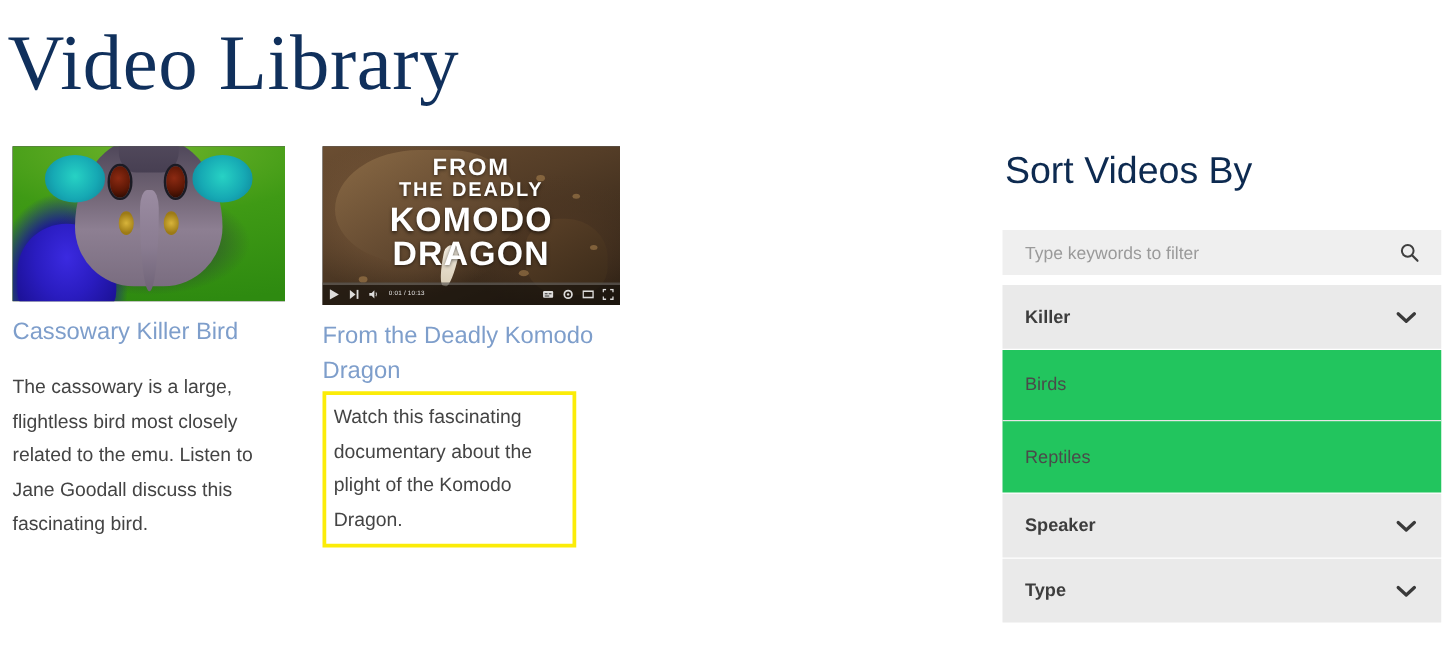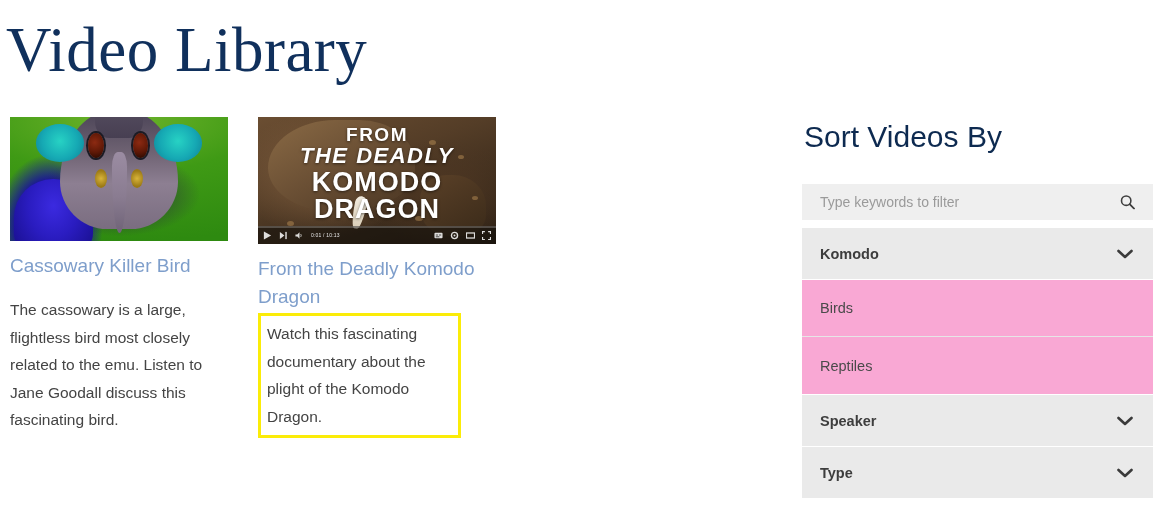--- a/index.html
+++ b/index.html
@@ -118,21 +118,21 @@
     text-align: center;
     color: #ffffff;
     font-family: "Liberation Sans", sans-serif;
     font-weight: 700;
     letter-spacing: 1.5px;
     text-shadow: 0 1px 3px rgba(0,0,0,0.55);
     line-height: 1.02;
     pointer-events: none;
   }
   .kom-line1 { font-size: 19px; }
-  .kom-line2 { font-size: 22px; margin-top: 1px; font-style: italic; }
+  .kom-line2 { font-size: 16px; margin-top: 1px; }
   .kom-line3 { font-size: 27px; margin-top: 1px; letter-spacing: 1px; }
 
   
   .player-bar {
     position: absolute; left: 0; right: 0; bottom: 0;
     height: 18px;
     background: rgba(20,16,12,0.62);
     display: flex; align-items: center;
     padding: 0 5px;
   }
@@ -209,21 +209,21 @@
     padding: 0 20px 0 18px;
     font-size: 14.5px;
     font-weight: 700;
     color: #3d3d3d;
     cursor: pointer;
     margin-bottom: 1px;
   }
   .acc-header .chev { margin-left: auto; width: 16px; height: 10px; }
   .acc-item {
     height: 57px;
-    background: #f9a8d4;
+    background: #22c55e;
     display: flex; align-items: center;
     padding: 0 18px;
     font-size: 14.5px;
     color: #4a4a4a;
     border-bottom: 1px solid #e6e6e6;
     cursor: pointer;
   }
   .acc-item:last-of-type { border-bottom: 0; }
   .acc-group { margin-bottom: 0; }
   .acc-header.spaced { margin-top: 1px; }
@@ -324,21 +324,21 @@
       <svg class="search-icon" viewBox="0 0 16 16">
         <circle cx="6.6" cy="6.6" r="5" fill="none" stroke="#3f3f3f" stroke-width="1.7"></circle>
         <line x1="10.3" y1="10.3" x2="15" y2="15" stroke="#3f3f3f" stroke-width="1.9" stroke-linecap="round"></line>
       </svg>
     </div>
 
     <div class="accordion">
 
       <div class="acc-group">
         <div class="acc-header">
-          <span>Komodo</span>
+          <span>Killer</span>
           <svg class="chev" viewBox="0 0 16 10">
             <polyline points="1.5,2 8,8 14.5,2" fill="none" stroke="#3a3a3a" stroke-width="2.6" stroke-linecap="round" stroke-linejoin="round"></polyline>
           </svg>
         </div>
         <div class="acc-item">
           <span>Birds</span>
         </div>
         <div class="acc-item">
           <span>Reptiles</span>
         </div>

